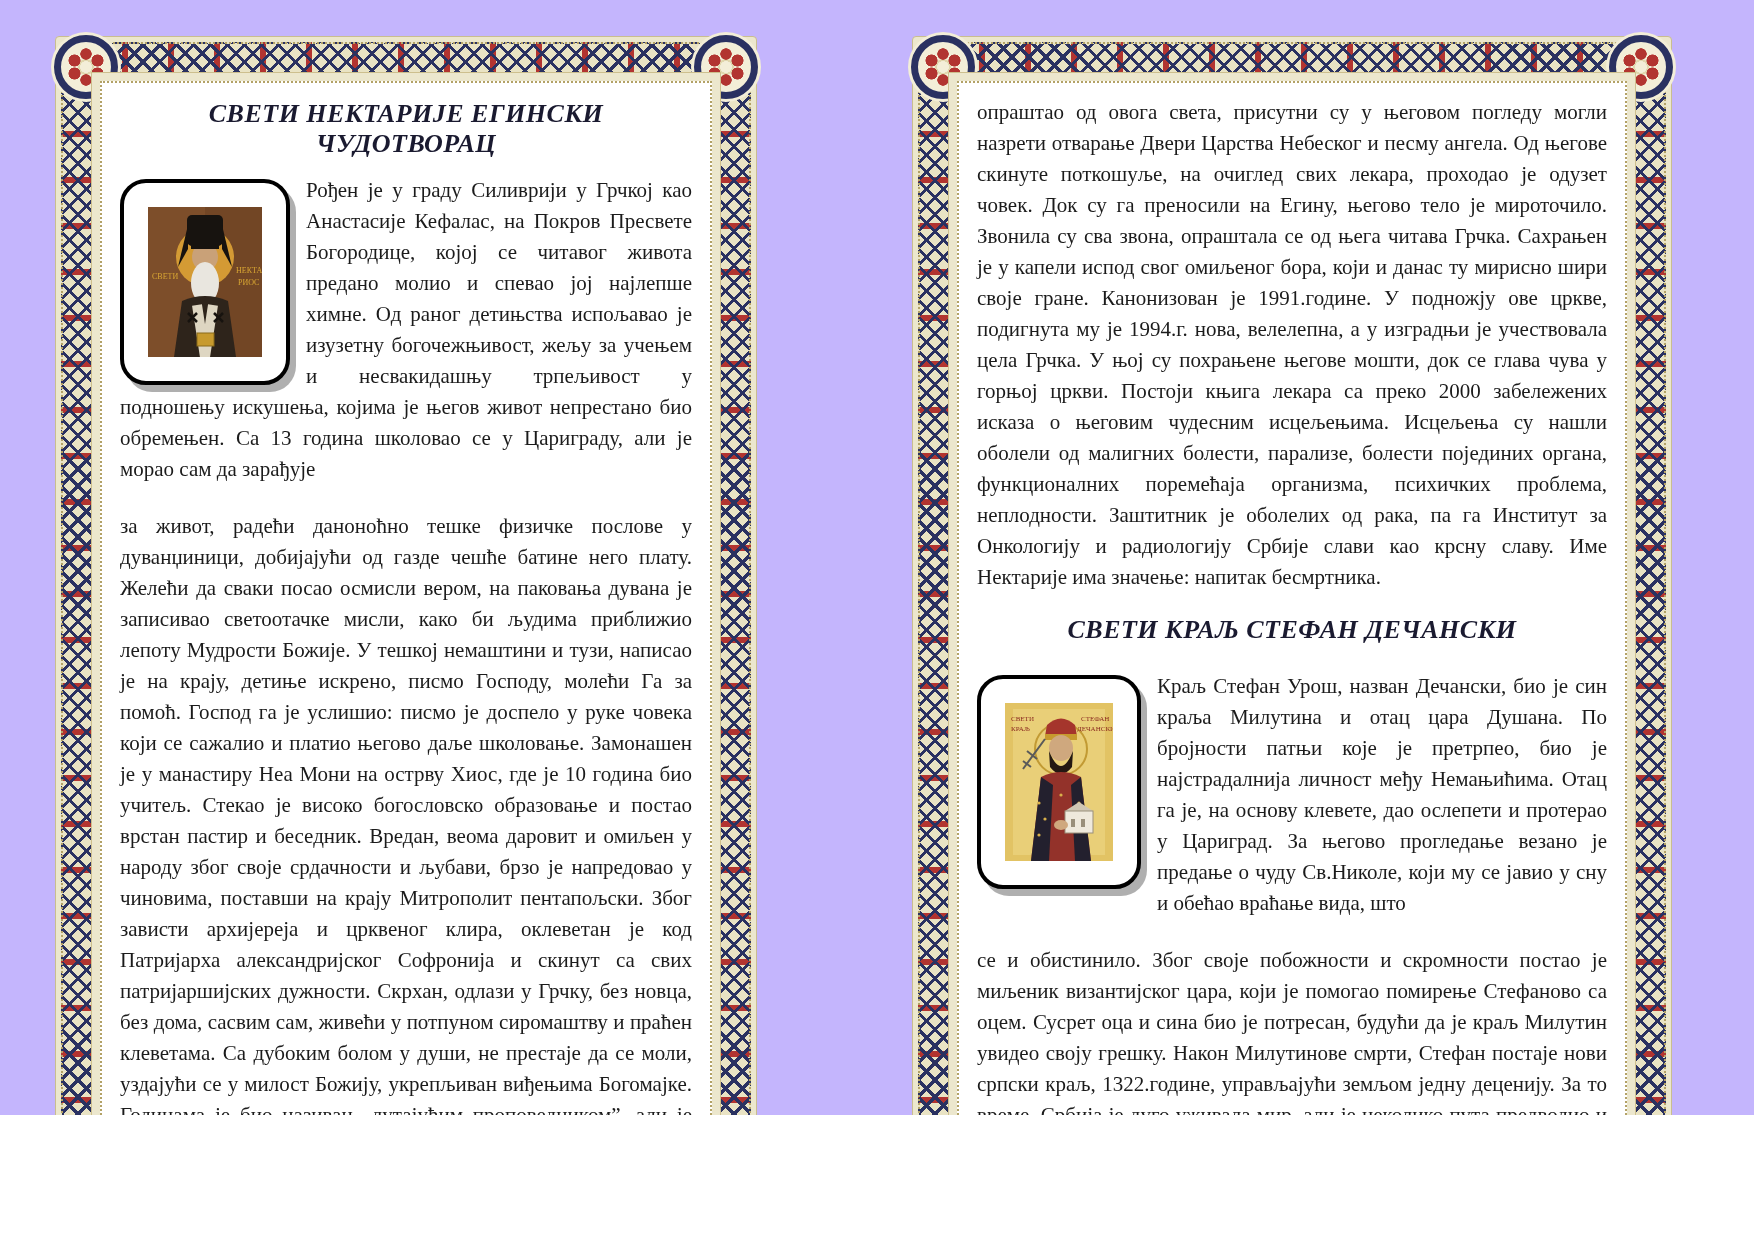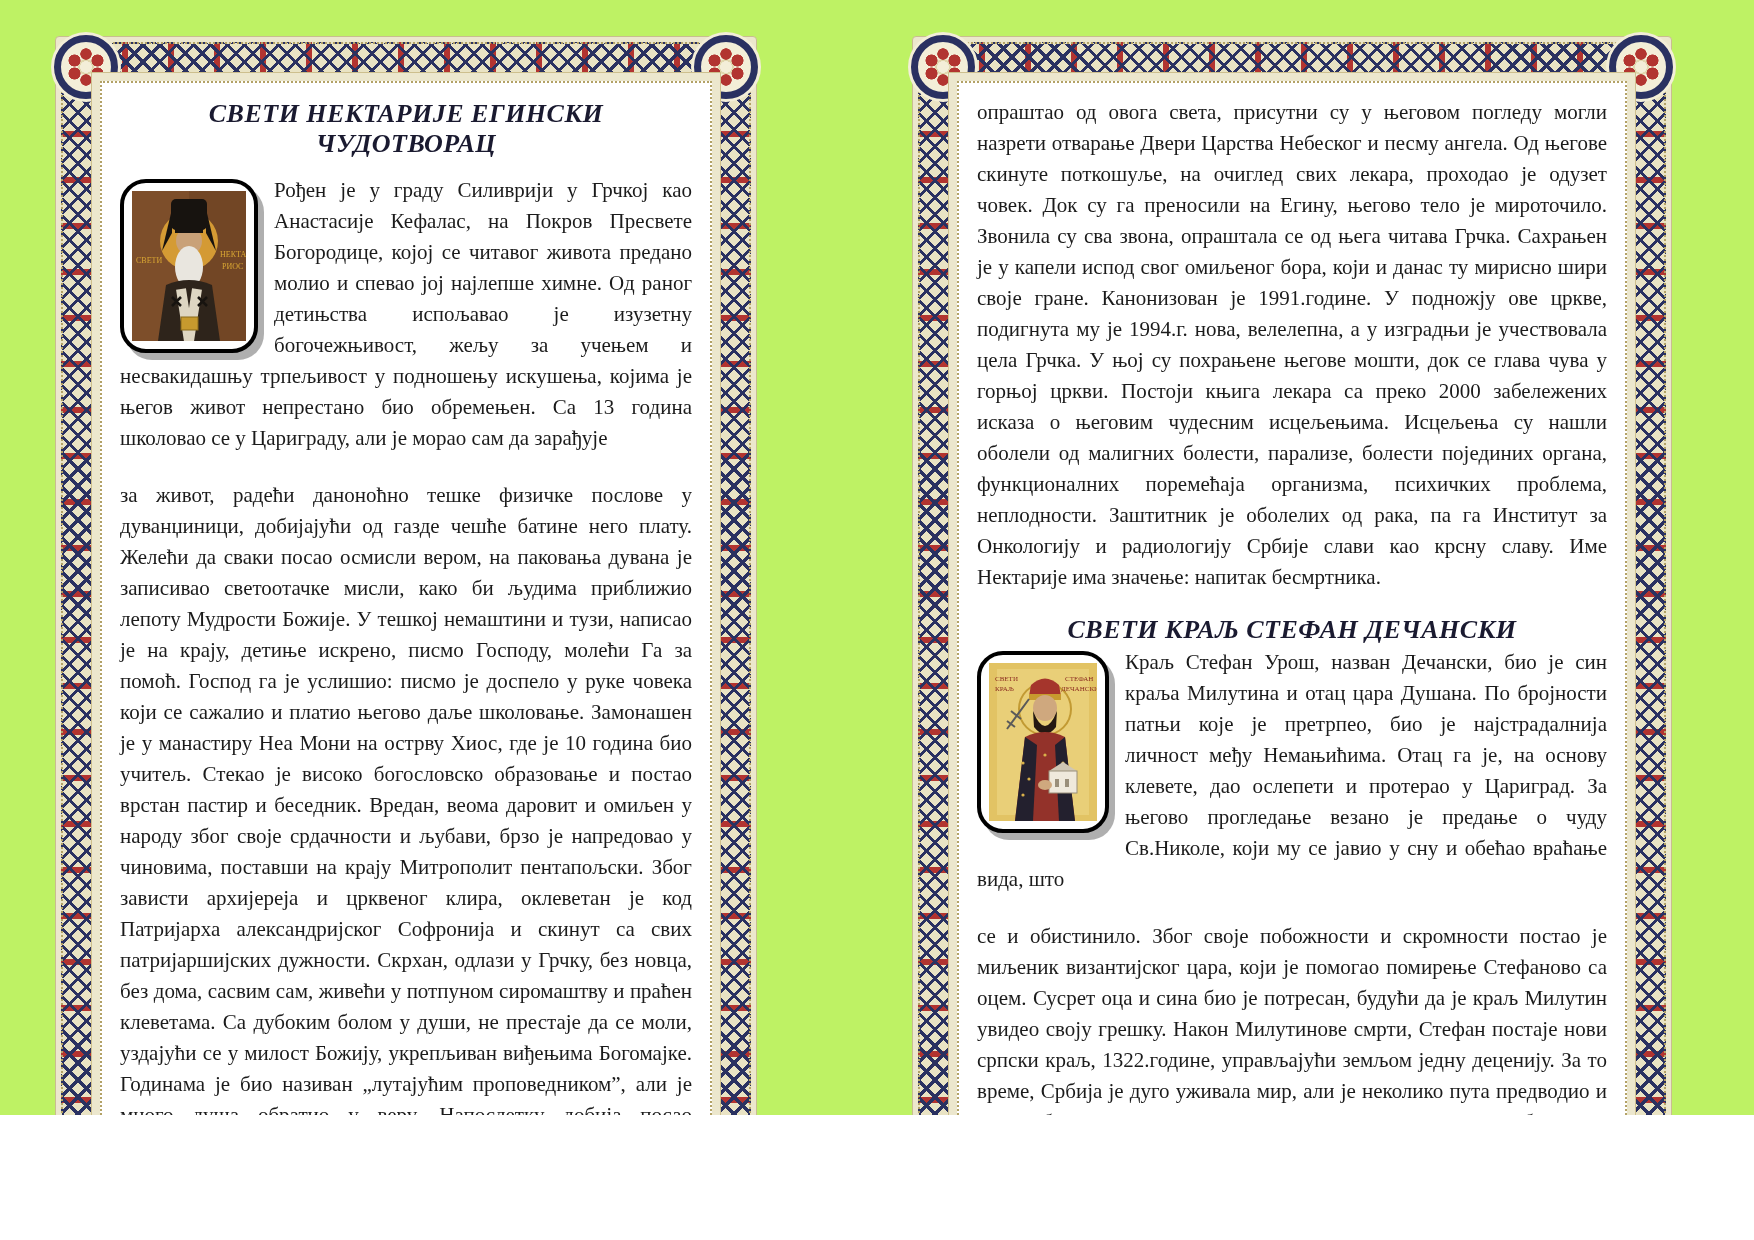--- a/index.html
+++ b/index.html
@@ -1,16 +1,16 @@
 <!DOCTYPE html>
 <html><head>
 <meta charset="utf-8">
 <style>
   html,body{margin:0;padding:0;background:#ffffff;}
-  .sheet{position:relative;width:1754px;height:1115px;background:#bef264;overflow:hidden;
+  .sheet{position:relative;width:1754px;height:1115px;background:#c4b5fd;overflow:hidden;
          font-family:"Liberation Serif","DejaVu Serif",serif;color:#1b1b1b;}
 
   
   .page{position:absolute;top:36px;height:1180px;}
   .page-left{left:55px;width:702px;}
   .page-right{left:912px;width:760px;}
   .frame{position:absolute;inset:0;background:#ece7cd;border:1px solid #c9bd90;border-radius:4px;}
   .band{position:absolute;background-color:#e9e3c4;}
   .band-h{left:46px;right:46px;height:30px;
     background-image:
@@ -38,27 +38,27 @@
     box-shadow:0 0 0 3px #f3eed8;}
   .c-tl{top:-2px;left:-2px;} .c-tr{top:-2px;right:-2px;} .c-bl{bottom:-2px;left:-2px;} .c-br{bottom:-2px;right:-2px;}
 
   .content{position:absolute;left:44px;right:44px;top:44px;bottom:44px;background:#fff;
     border:2px dotted #b3a266;box-shadow:0 0 0 8px #ece7cd,0 0 0 9px #cdbf8e;
     padding:6px 18px 0 18px;overflow:hidden;}
 
   
   h1,h2{font-size:26px;font-weight:bold;font-style:italic;text-align:center;
         color:#1a1a30;margin:10px 0 16px 0;letter-spacing:.5px;}
-  h2{margin:22px 0 2px 0;}
+  h2{margin:22px 0 26px 0;}
   p.txt{margin:0;text-align:justify;font-size:21px;line-height:31px;}
   p.cont{clear:left;margin-top:26px;}
 
   
   .saint{float:left;background:#fff;border:4px solid #000;border-radius:26px;
-         padding:8px;margin:4px 16px 6px 0;box-shadow:6px 7px 0 rgba(110,110,110,.55);}
+         padding:24px;margin:4px 16px 6px 0;box-shadow:6px 7px 0 rgba(110,110,110,.55);}
   .saint svg{display:block;}
 </style>
 </head>
 <body>
 
 <div class="sheet">
 
   <div class="page page-left">
     <div class="frame">
       <div class="band band-h band-top"></div>

